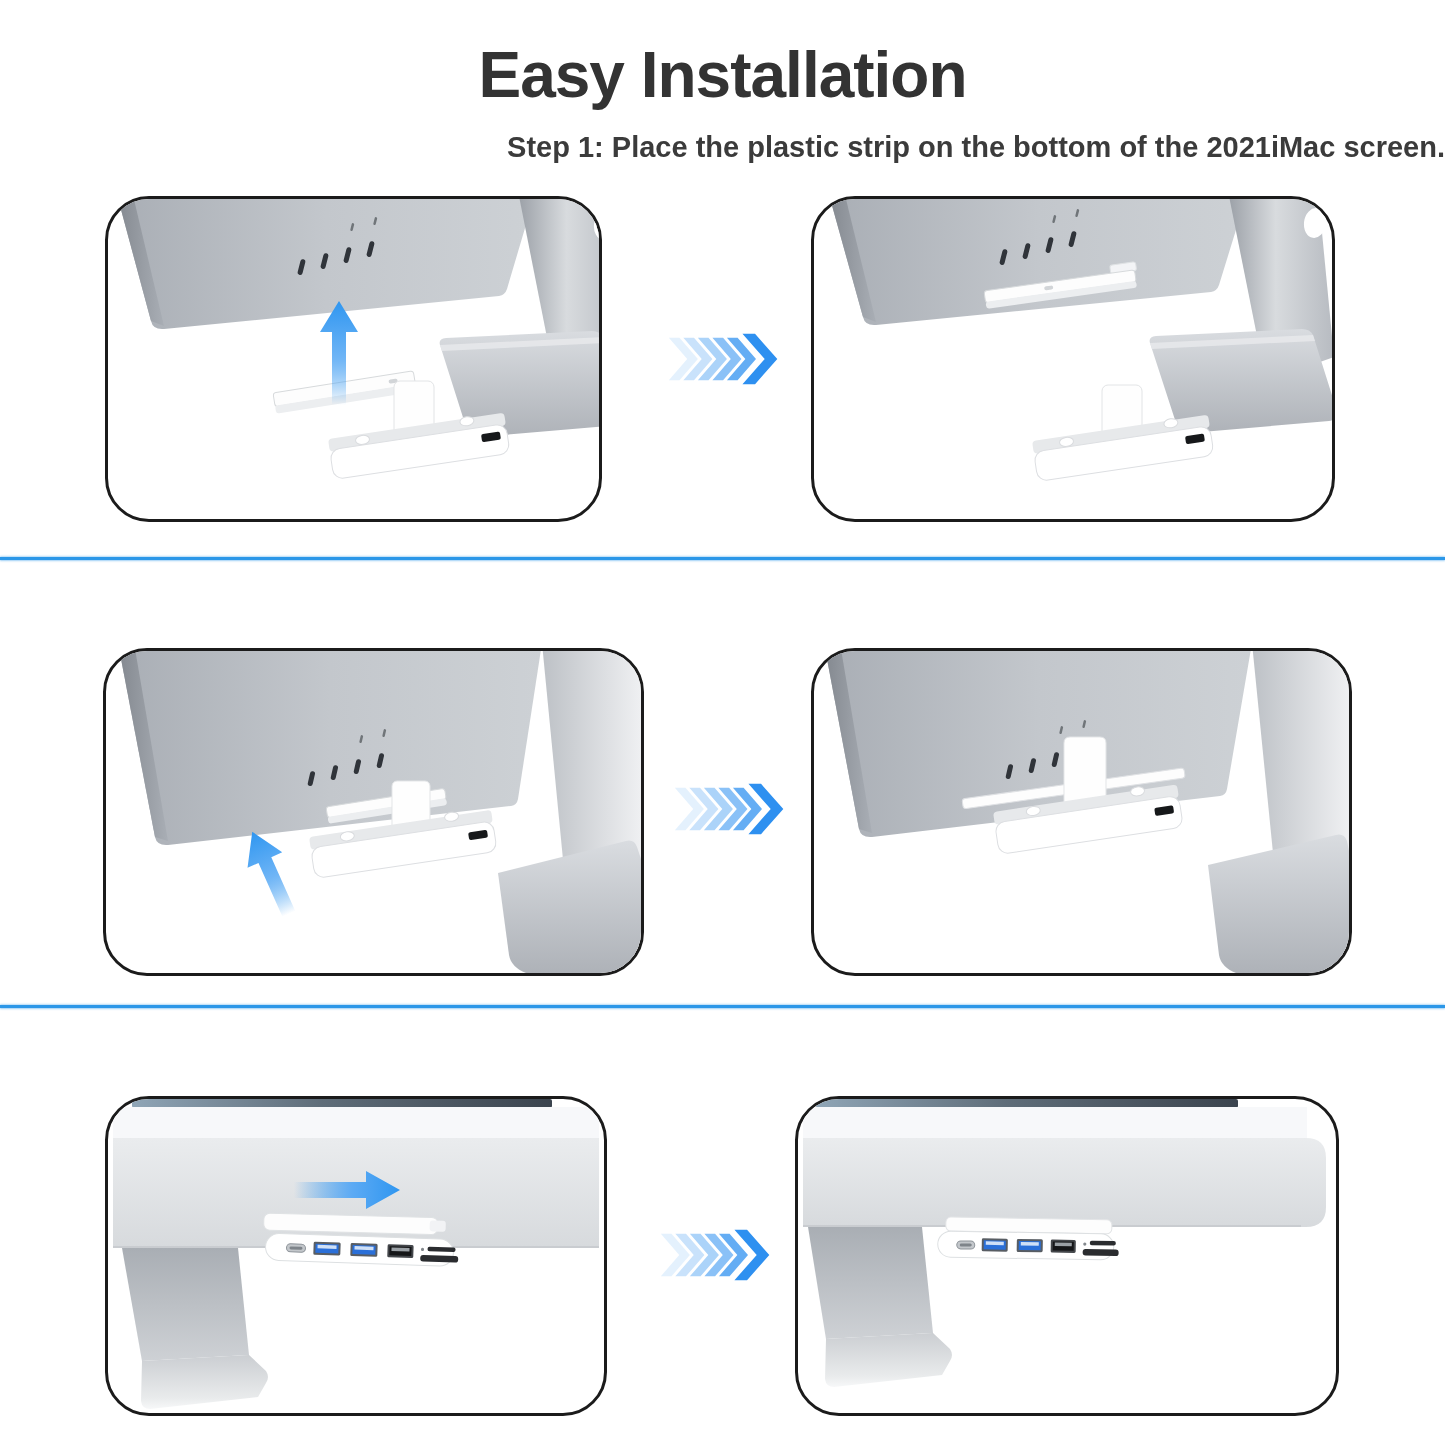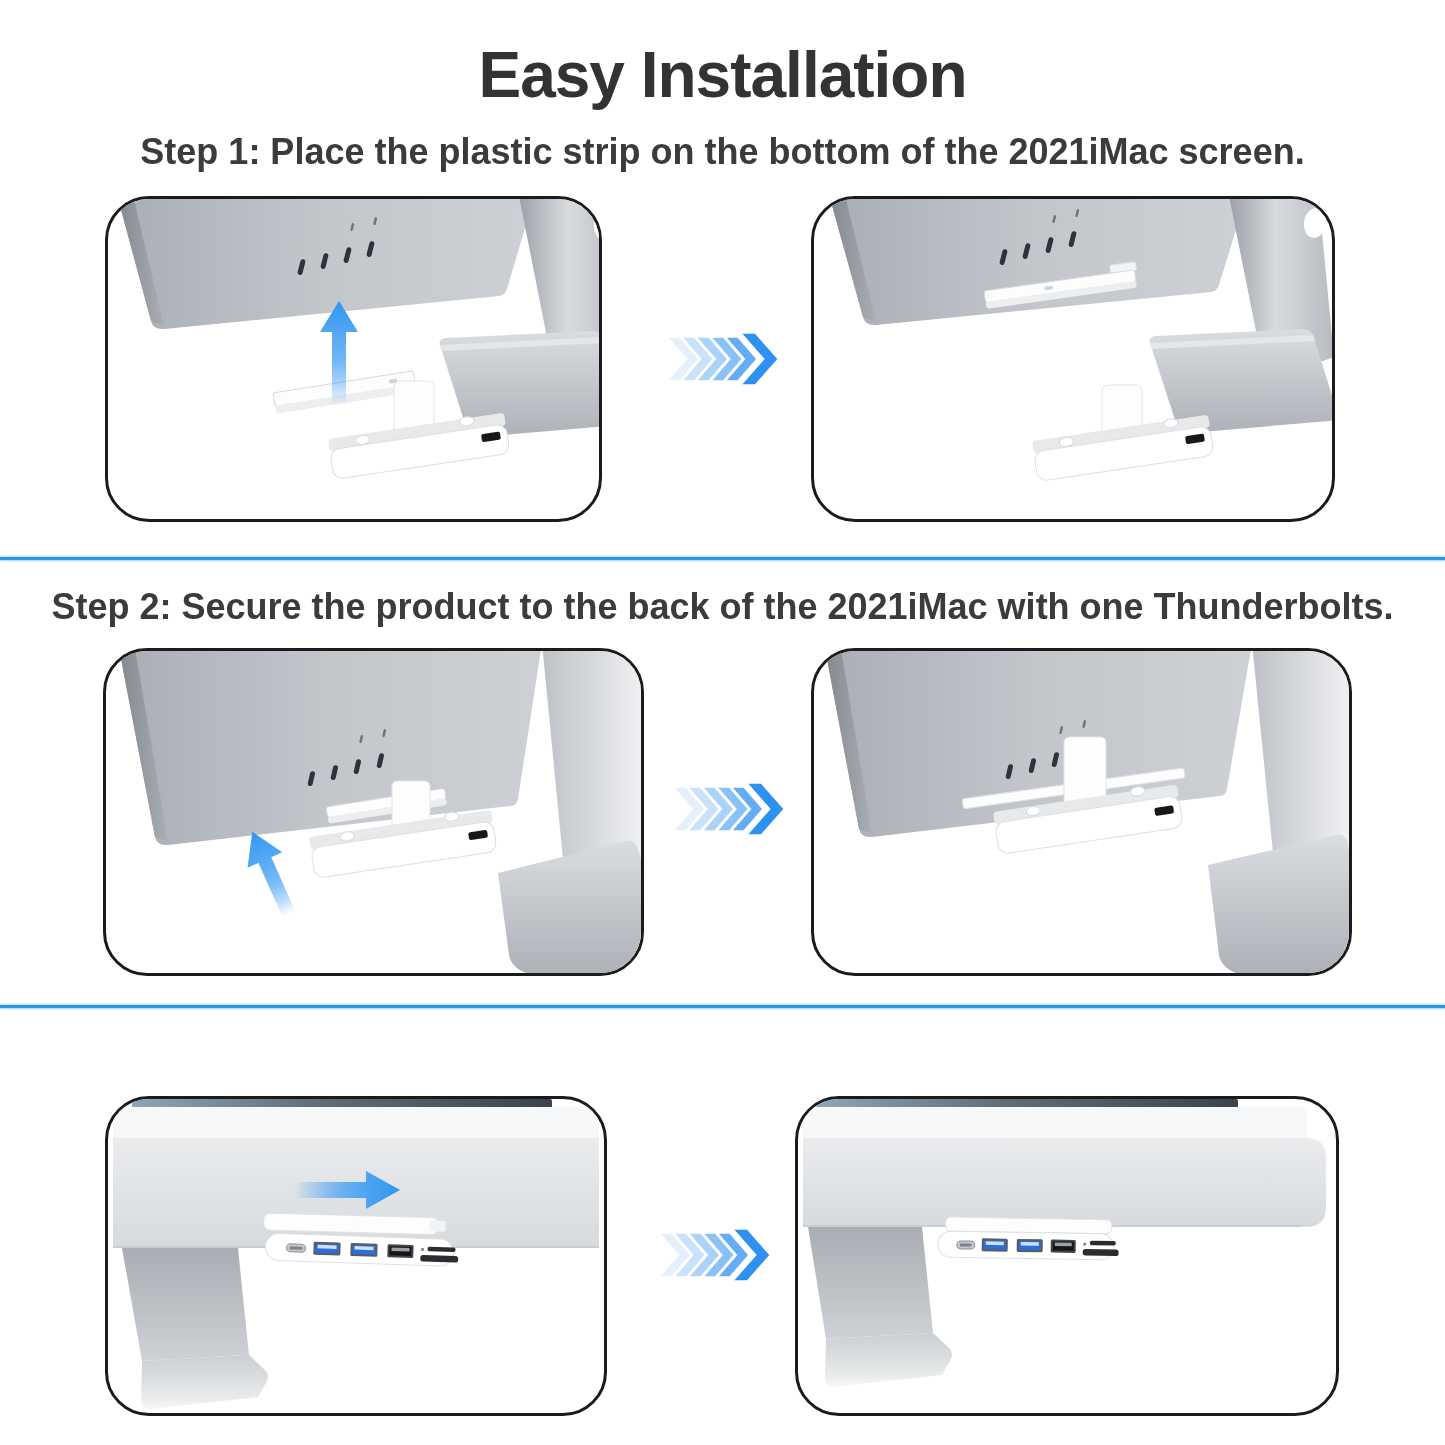--- a/index.html
+++ b/index.html
@@ -12,22 +12,22 @@
   }
   .title{
     position:absolute;left:0;top:38px;width:100%;
     text-align:center;
     font-size:64px;font-weight:bold;color:#333333;
     letter-spacing:-1px;
     margin:0;
   }
   .caption{
     position:absolute;left:0;width:100%;
-    text-align:center;
-    font-size:36px;font-weight:bold;color:#3b3b3b;
+    text-align:right;
+    font-size:29px;font-weight:bold;color:#3b3b3b;
     white-space:nowrap;
     margin:0;
   }
   .cap1{top:131px;}
   .cap2{top:586px;}
   .cap3{top:1038px;}
   .panel{
     position:absolute;
     margin:0;
     background:#ffffff;
@@ -209,21 +209,20 @@
           <ellipse cx="34" cy="6" rx="7" ry="4.5" fill="#ffffff" stroke="#d9dbde"></ellipse>
           <ellipse cx="140" cy="3" rx="7" ry="4.5" fill="#ffffff" stroke="#d9dbde"></ellipse>
           <rect x="152" y="18" width="19" height="8" rx="2" fill="#16181a"></rect>
         </g>
       </g>
     </svg>
   </figure>
 
   <div class="divider d1"></div>
 
-  <p class="caption cap2">Step 2: Secure the product to the back of the 2021iMac with one Thunderbolts.</p>
 
   <figure class="panel p2a">
     <svg viewBox="0 0 535 322">
       <path fill="url(#gwall)" d="M 436,-8 L 535,-8 L 535,322 L 468,322 Z"></path>
       <g>
         <path fill="url(#gm)" d="M 12,-8 L 436,-8 L 412,148 Q 411,154 405,155 L 62,194 Q 51,195 49,186 Z"></path>
         <path fill="url(#gedge)" d="M 12,-8 L 28,-8 L 62,190 L 49,186 Z"></path>
         <g fill="#30343a">
           <rect x="203" y="120" width="5" height="15" rx="2.5" transform="rotate(13 205 127)"></rect>
           <rect x="226" y="114" width="5" height="15" rx="2.5" transform="rotate(13 228 121)"></rect>

